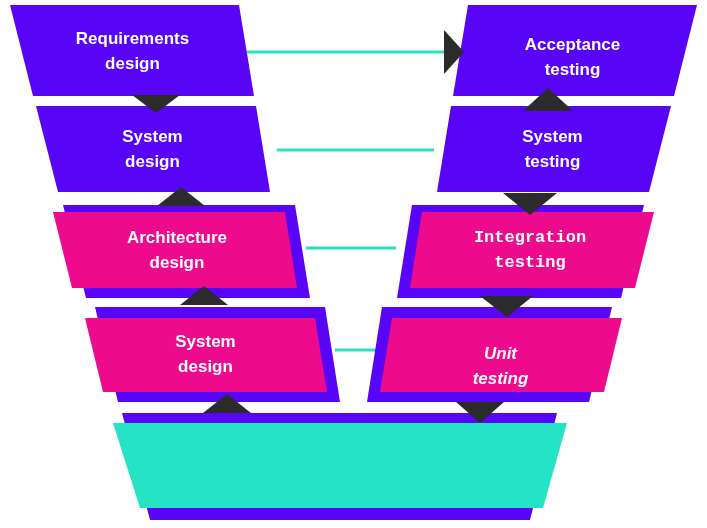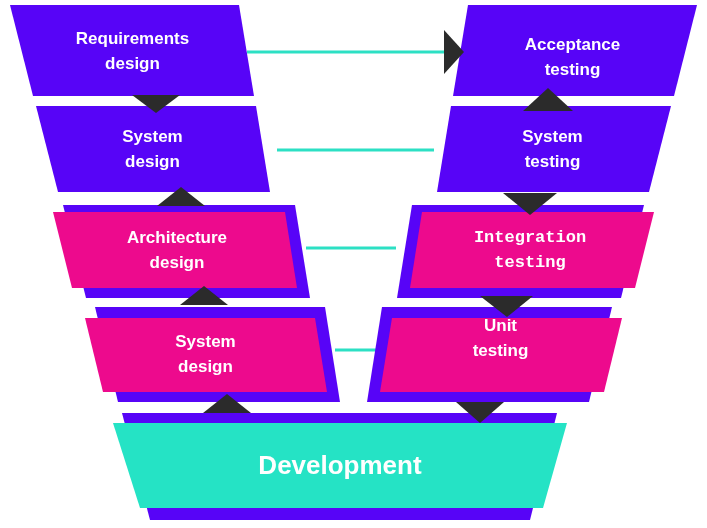--- a/index.html
+++ b/index.html
@@ -78,17 +78,16 @@
 design</div>
   <div class="label" style="left:103px; top:320px; width:205px; height:68px;">System
 design</div>
 
   <div class="label" style="left:465px; top:18px;  width:215px; height:78px;">Acceptance
 testing</div>
   <div class="label" style="left:450px; top:112px; width:205px; height:74px;">System
 testing</div>
   <div class="label" style="left:425px; top:216px; width:210px; height:68px;font-family:Liberation Mono, monospace;">Integration
 testing</div>
-  <div class="label" style="left:398px; top:304px; width:205px; height:68px;">Unit
+  <div class="label" style="left:398px; top:332px; width:205px; height:68px;font-style:italic;">Unit
 testing</div>
 
-  <div class="label dev" style="left:140px; top:426px; width:400px; height:78px;">Development</div>
 </div>
 
 </body></html>

